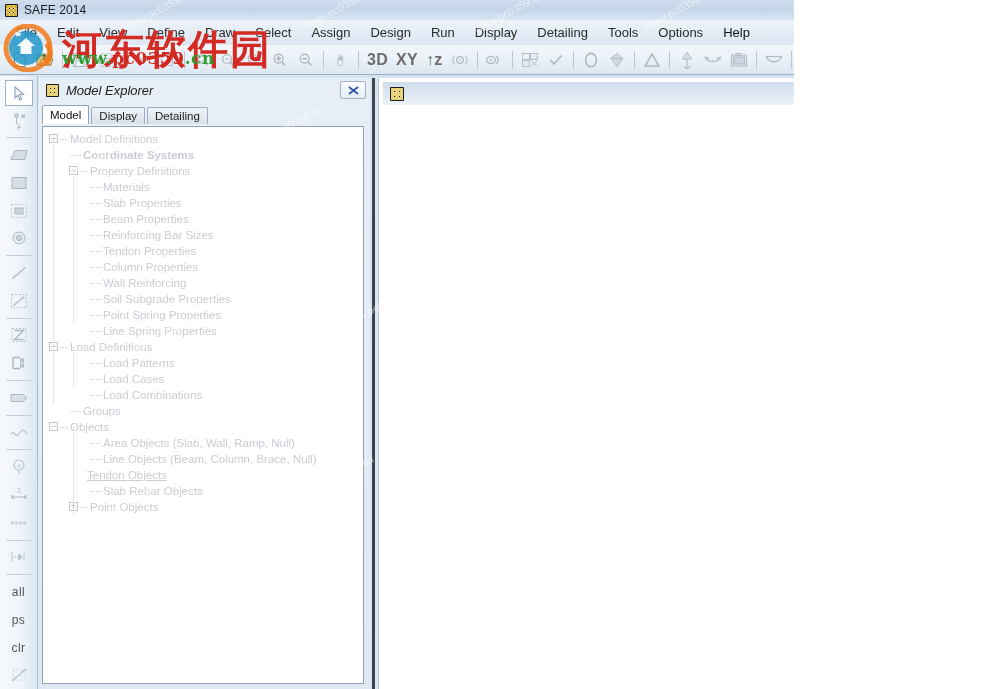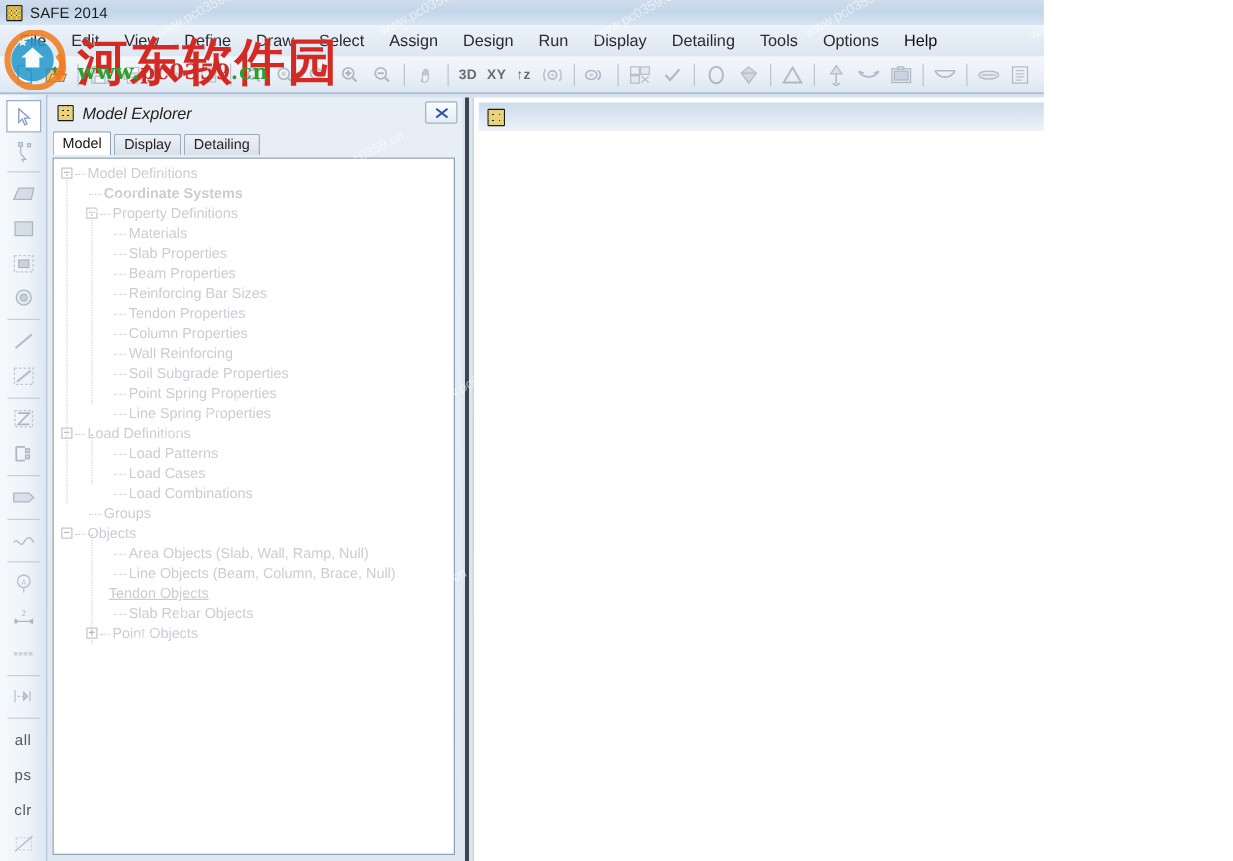--- a/index.html
+++ b/index.html
@@ -3,21 +3,21 @@
 <meta charset="utf-8">
 <style>
   html,body{margin:0;padding:0;}
   body{
     width:986px;height:689px;overflow:hidden;
     font-family:"Liberation Sans", sans-serif;
     background:#ffffff;
     -webkit-font-smoothing:antialiased;
   }
   #app{position:relative;width:794px;height:689px;overflow:hidden;
-       background:linear-gradient(to bottom,#d3e0ef 0%, #dfe9f4 40%, #eaf1f8 100%);padding-left:41px;}
+       background:linear-gradient(to bottom,#d3e0ef 0%, #dfe9f4 40%, #eaf1f8 100%);}
 
   
   .titlebar{position:absolute;left:0;top:0;width:986px;height:20px;
     background:linear-gradient(to bottom,#cfdded 0%, #c3d5e9 45%, #d7e4f1 100%);
     display:flex;align-items:center;padding-left:5px;box-sizing:border-box;}
   .app-icon{width:13px;height:13px;flex:0 0 13px;margin-right:6px;position:relative;
     background:#1a1a1a;border-radius:1px;overflow:hidden;}
   .app-icon::before{content:"";position:absolute;left:1px;top:1px;width:11px;height:11px;
     background:
       linear-gradient(to right, #e8d37a 0 3px, transparent 3px 4px, #e8d37a 4px 7px, transparent 7px 8px, #e8d37a 8px 11px),
@@ -34,21 +34,21 @@
   .menu-item.strong{color:#101010;}
 
   
   .toolbar{position:absolute;left:0;top:45px;width:986px;height:30px;
     background:linear-gradient(to bottom,#f3f7fb 0%,#e9f0f7 55%,#dce7f2 100%);
     border-bottom:1px solid #9bb0c6;
     display:flex;align-items:center;box-sizing:border-box;padding-left:6px;}
   .tb-btn{width:24px;height:24px;margin:0 1px;display:flex;align-items:center;justify-content:center;
     position:relative;}
   .tb-sep{width:1px;height:18px;background:#b9c6d4;margin:0 4px;flex:0 0 1px;}
-  .tb-label{font-size:11px;color:#6d6d6d;font-weight:bold;padding:0 4px;letter-spacing:.3px;}
+  .tb-label{font-size:16px;color:#6d6d6d;font-weight:bold;padding:0 4px;letter-spacing:.3px;}
   .tb-svg{opacity:.62;}
   .tb-svg.enabled{opacity:.95;}
 
   
   .lefttool{position:absolute;left:0;top:76px;width:38px;height:613px;
     background:linear-gradient(to right,#f6f9fc 0%, #eef4fa 55%, #dce7f2 100%);
     border-right:1px solid #a8bccf;box-sizing:border-box;
     display:flex;flex-direction:column;align-items:center;padding-top:3px;}
   .lt-btn{width:28px;height:28px;margin:1px 0;display:flex;align-items:center;justify-content:center;
     border:1px solid transparent;box-sizing:border-box;position:relative;}

